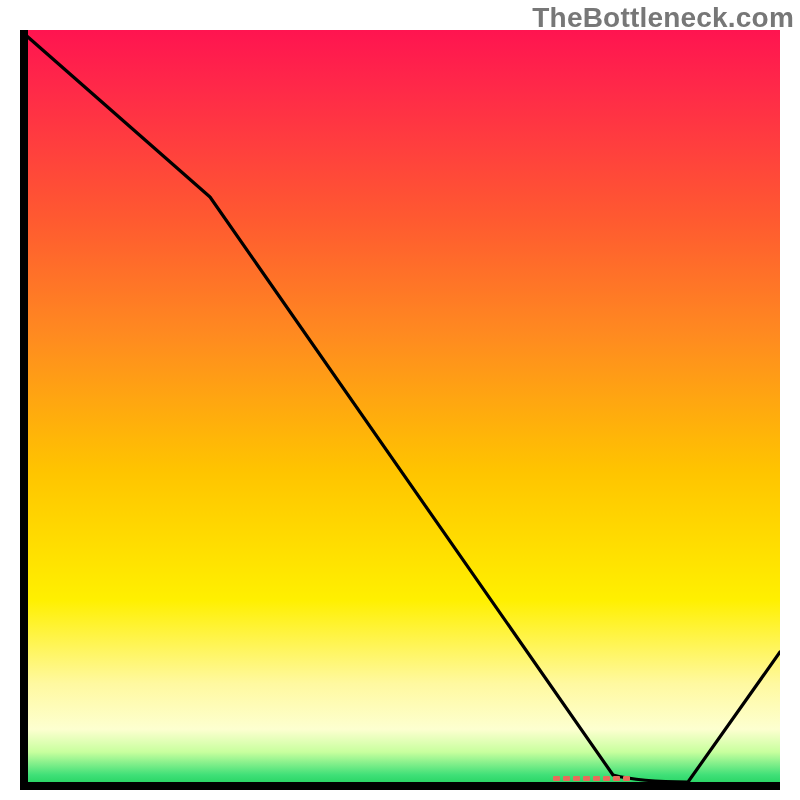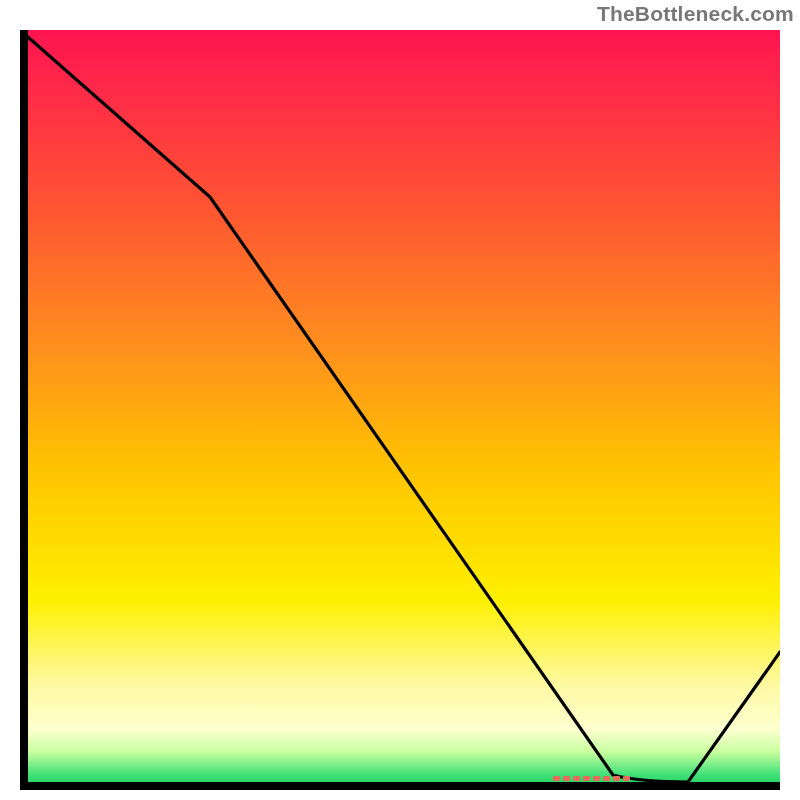--- a/index.html
+++ b/index.html
@@ -13,21 +13,21 @@
   }
   #wrap {
     position: relative;
     width: 800px;
     height: 800px;
   }
   #watermark {
     position: absolute;
     top: 2px;
     right: 6px;
-    font-size: 21px;
+    font-size: 28px;
     font-weight: 600;
     color: #777777;
     letter-spacing: 0.2px;
     user-select: none;
   }
   #chart-area {
     position: absolute;
     left: 20px;
     top: 30px;
     width: 760px;   

